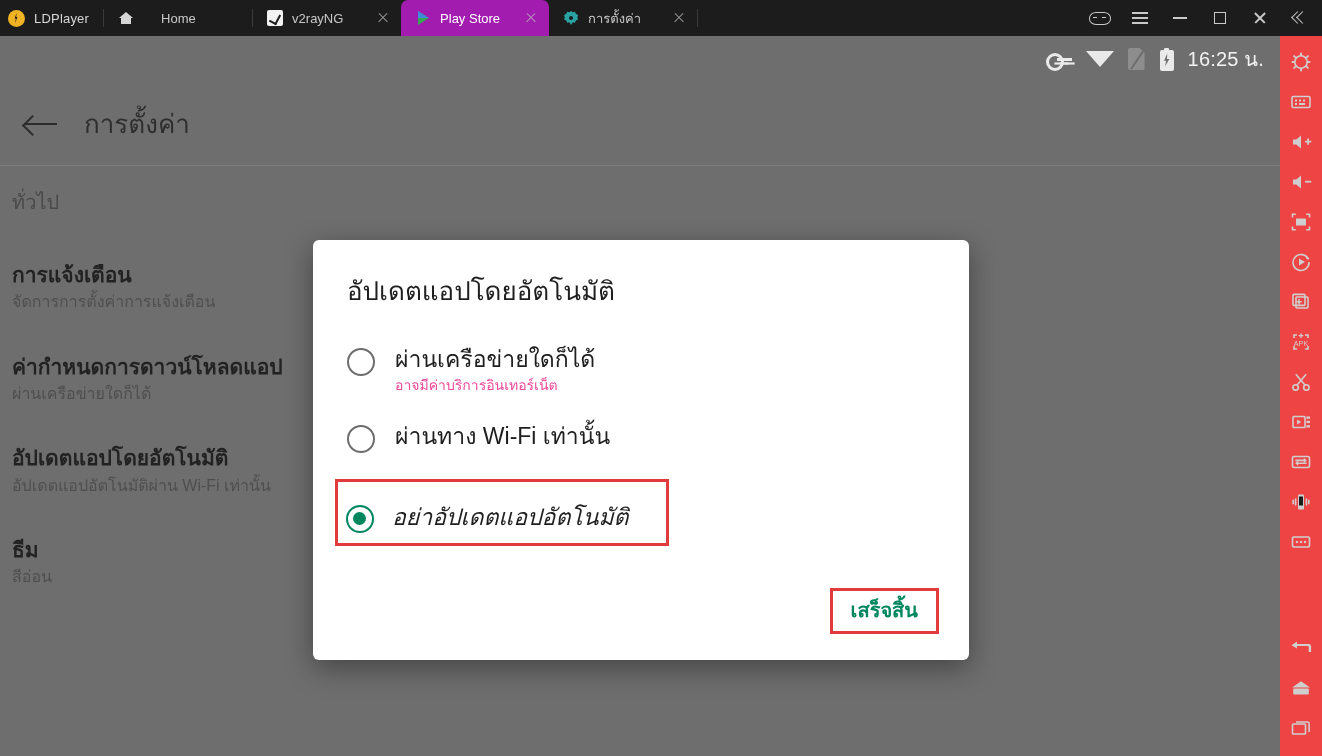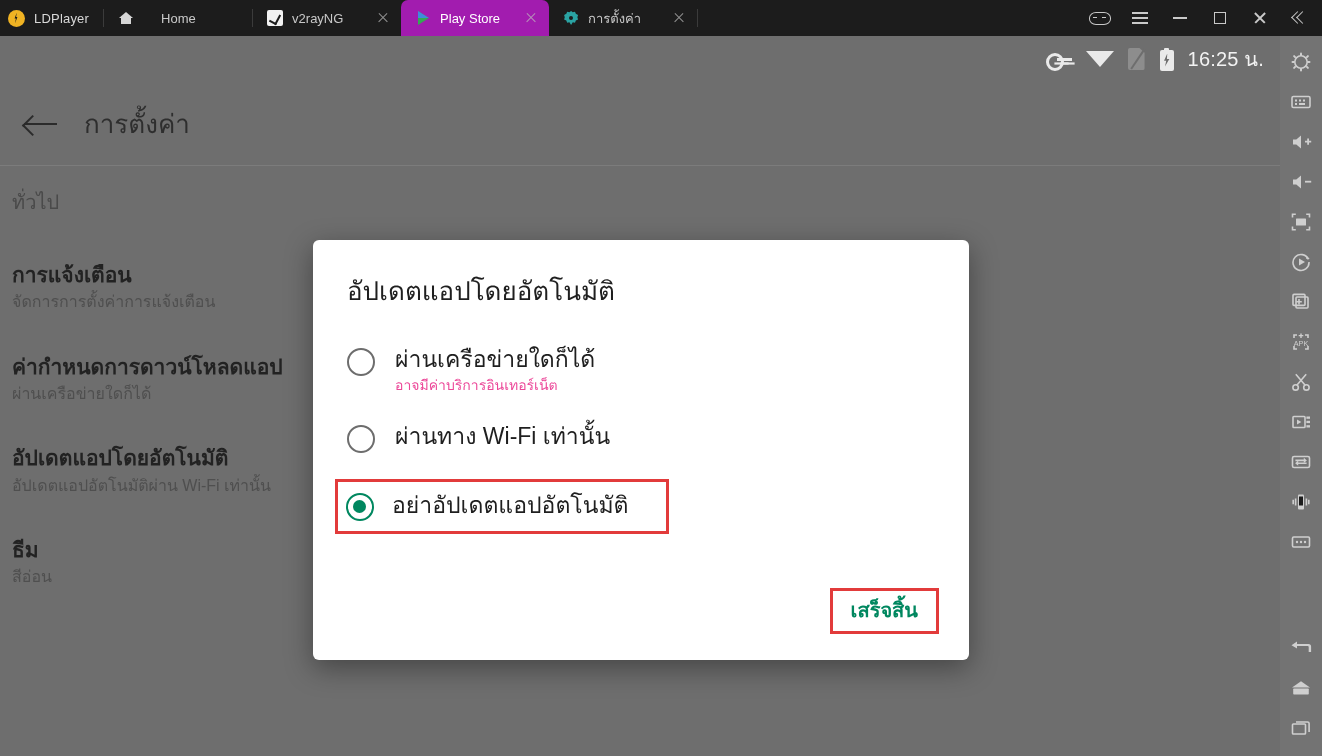--- a/index.html
+++ b/index.html
@@ -228,26 +228,27 @@
     position: absolute; left: 313px; top: 204px;
     width: 656px; height: 420px;
     background: #ffffff; border-radius: 6px;
     box-shadow: 0 8px 28px rgba(0,0,0,.38);
     padding: 30px 34px 0 34px;
   }
   .dlg-title { font-size: 26px; color:#1f1f1f; margin-bottom: 34px; }
   .opt { display: flex; align-items: flex-start; gap: 20px; margin-bottom: 26px; }
   .opt.highlighted {
     border: 3px solid #e23b3b;
-    padding: 8px 12px 10px 8px;
+    padding: 20px 12px 10px 8px;
     margin-left: -12px; margin-top: 8px;
     align-self: flex-start;
     width: 334px;
     align-items: center;
     gap: 18px;
+    font-style: italic;
   }
   .radio {
     width: 28px; height: 28px; border-radius: 50%;
     border: 2.4px solid #6d6d6d; flex: 0 0 auto; margin-top: 3px;
     position: relative; background: transparent;
   }
   .radio.checked { border-color: #00875f; }
   .radio.checked::after {
     content:""; position:absolute; left: 5px; top: 5px;
     width: 13px; height: 13px; border-radius: 50%; background:#00875f;
@@ -265,21 +266,21 @@
     background: #fff;
     color: #00875f; font-size: 20px; font-weight: bold;
     font-family: "Liberation Sans", "DejaVu Sans", sans-serif;
     line-height: 1;
   }
 
   
   .sidebar {
     position: absolute; top: 36px; right: 0;
     width: 42px; height: 720px;
-    background: #737373;
+    background: #ef4444;
     display: flex; flex-direction: column; align-items: center;
   }
   .sitem {
     width: 42px; height: 40px;
     display: flex; align-items: center; justify-content: center;
     position: relative;
   }
   .sitem.pad-top { margin-top: 6px; }
   .spacer { flex: 1 1 auto; }
   .g { position: relative; width: 22px; height: 22px; }

